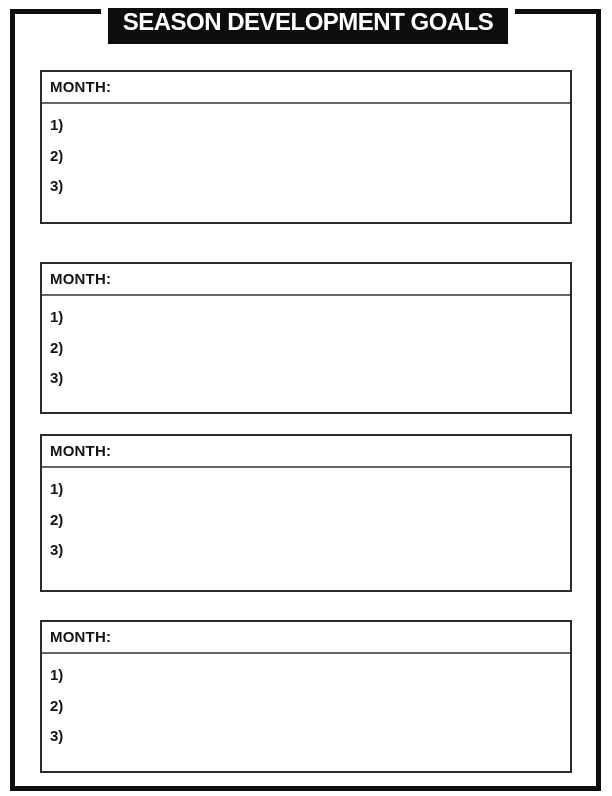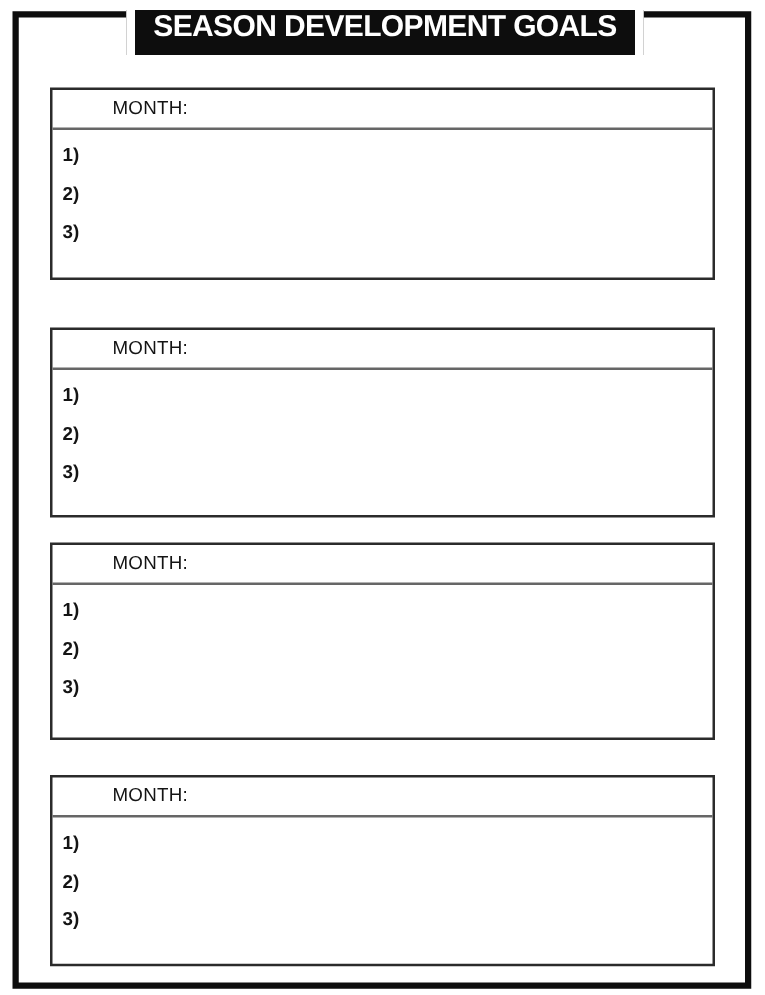--- a/index.html
+++ b/index.html
@@ -52,24 +52,23 @@
   }
   .box-header{
     height:30px;
     line-height:30px;
     border-bottom:2px solid var(--divider);
     padding-left:8px;
     display:flex;
   }
   .month-label{
     font-size:15px;
-    font-weight:normal;
+    font-weight:bold;
     color:var(--text);
     letter-spacing:0.2px;
-    margin-left:40px;
   }
   .month-fill{flex:1;}
   .box-body{
     padding:10px 0 0 8px;
   }
   .goal-line{
     height:30.5px;
     display:flex;
     align-items:flex-start;
   }

